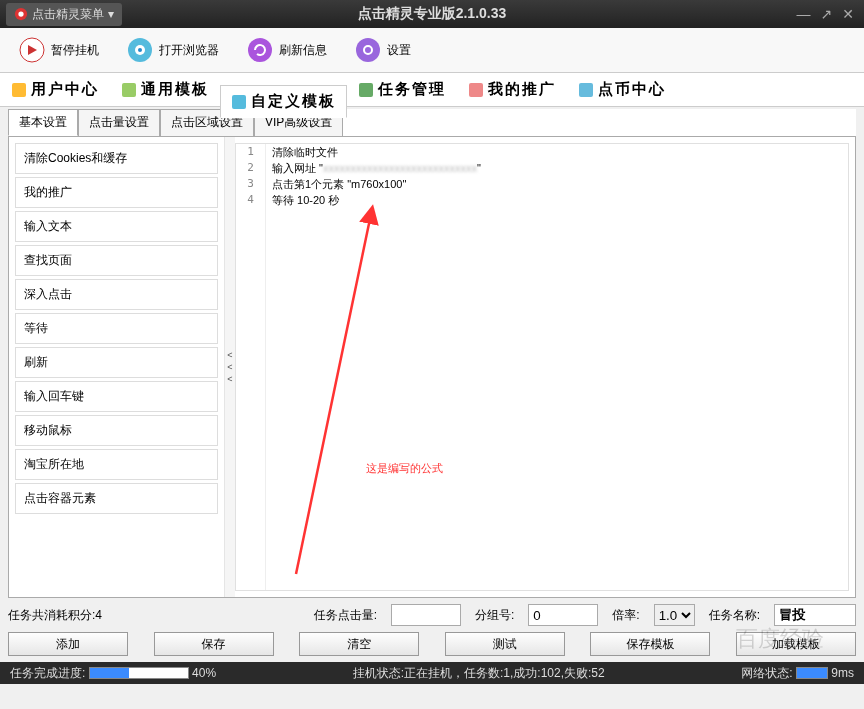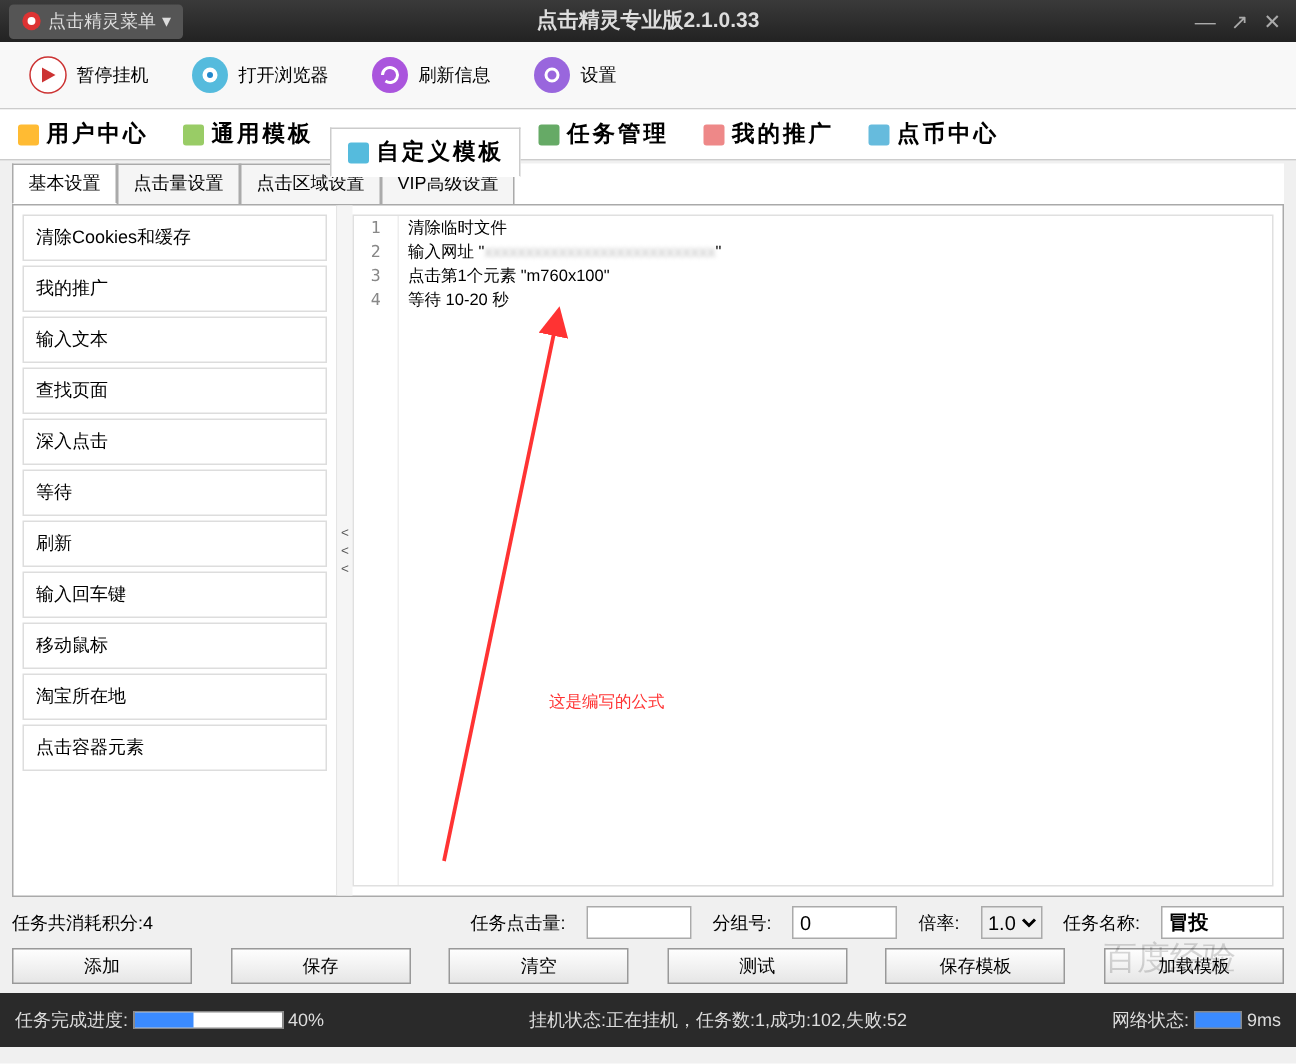--- a/index.html
+++ b/index.html
@@ -30,21 +30,21 @@
 .gutter div { text-align: center; color: #888; line-height: 16px; font-size: 11px; font-family: monospace; }
 .code-lines { flex: 1; padding: 0 6px; position: relative; }
 .code-lines div { line-height: 16px; font-size: 11px; }
 .annotation { position: absolute; color: #f33; font-size: 14px; }
 .arrow-svg { position: absolute; }
 .bottom-bar { margin: 6px 8px; display: flex; align-items: center; gap: 14px; font-size: 12px; }
 .bottom-bar input[type=text] { border: 1px solid #aaa; padding: 2px 4px; height: 22px; }
 .bottom-bar select { border: 1px solid #aaa; height: 22px; }
 .btn-row { margin: 4px 8px 6px; display: flex; justify-content: space-between; }
 .btn { width: 120px; height: 24px; border: 1px solid #999; background: linear-gradient(#fefefe,#e6e6e6); cursor: pointer; text-align: center; line-height: 22px; }
-.status { background: #2a2a2a; color: #ddd; height: 36px; display: flex; align-items: center; padding: 0 10px; gap: 20px; font-size: 12px; }
+.status { background: #2a2a2a; color: #ddd; height: 22px; display: flex; align-items: center; padding: 0 10px; gap: 20px; font-size: 12px; }
 .progress { width: 100px; height: 12px; border: 1px solid #888; background: #fff; display: inline-block; vertical-align: middle; }
 .progress-fill { background: #3b8bff; height: 100%; }
 .net-ind { width: 32px; height: 12px; border: 1px solid #888; background: #3b8bff; display: inline-block; vertical-align: middle; }
 .blur { color: #bbb; filter: blur(1.5px); }
 .watermark { position: absolute; right: 40px; bottom: 55px; opacity: 0.15; font-size: 22px; color: #000; pointer-events: none; }
 </style>
 </head>
 <body>
 
 <div class="titlebar">

